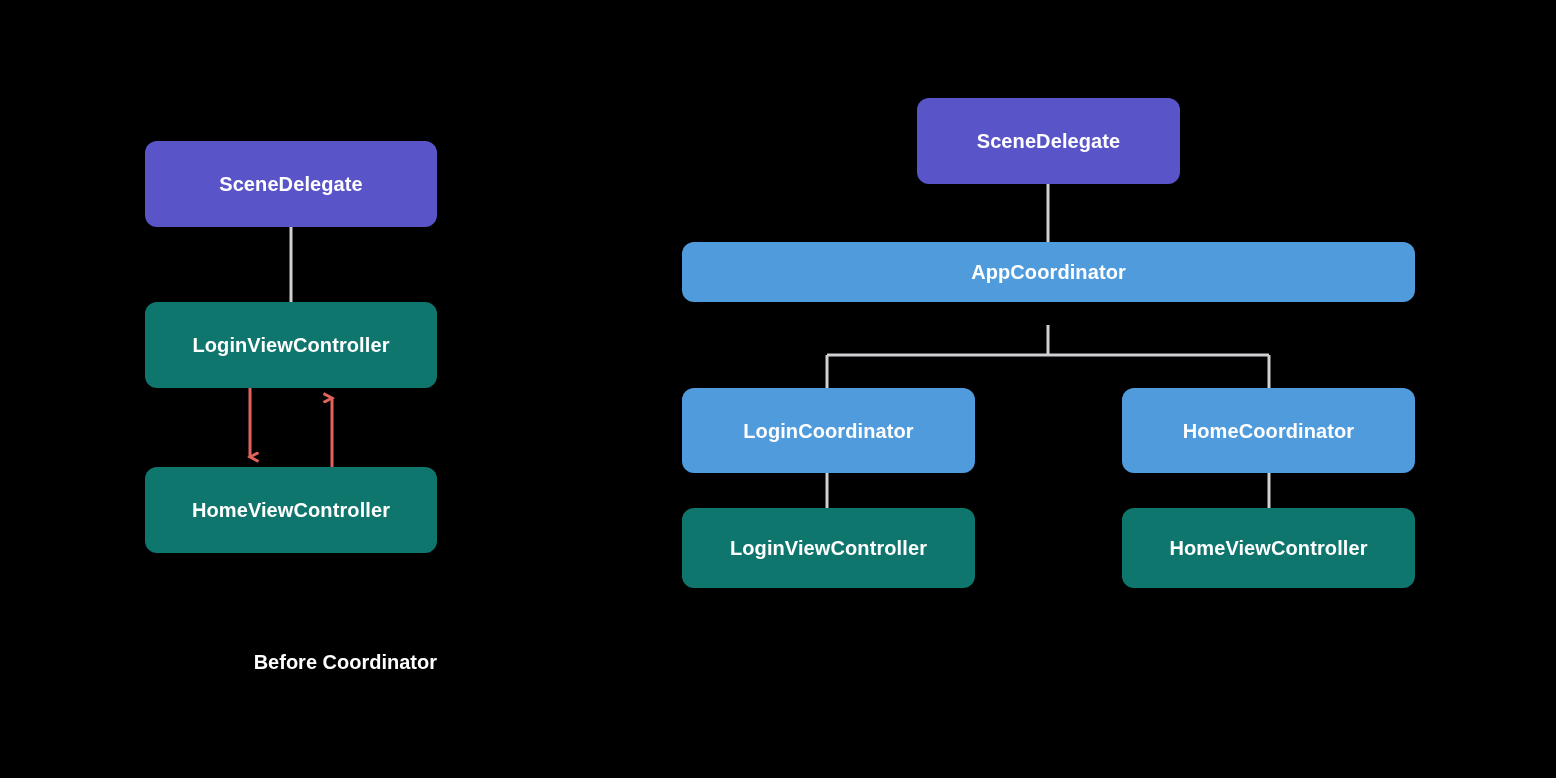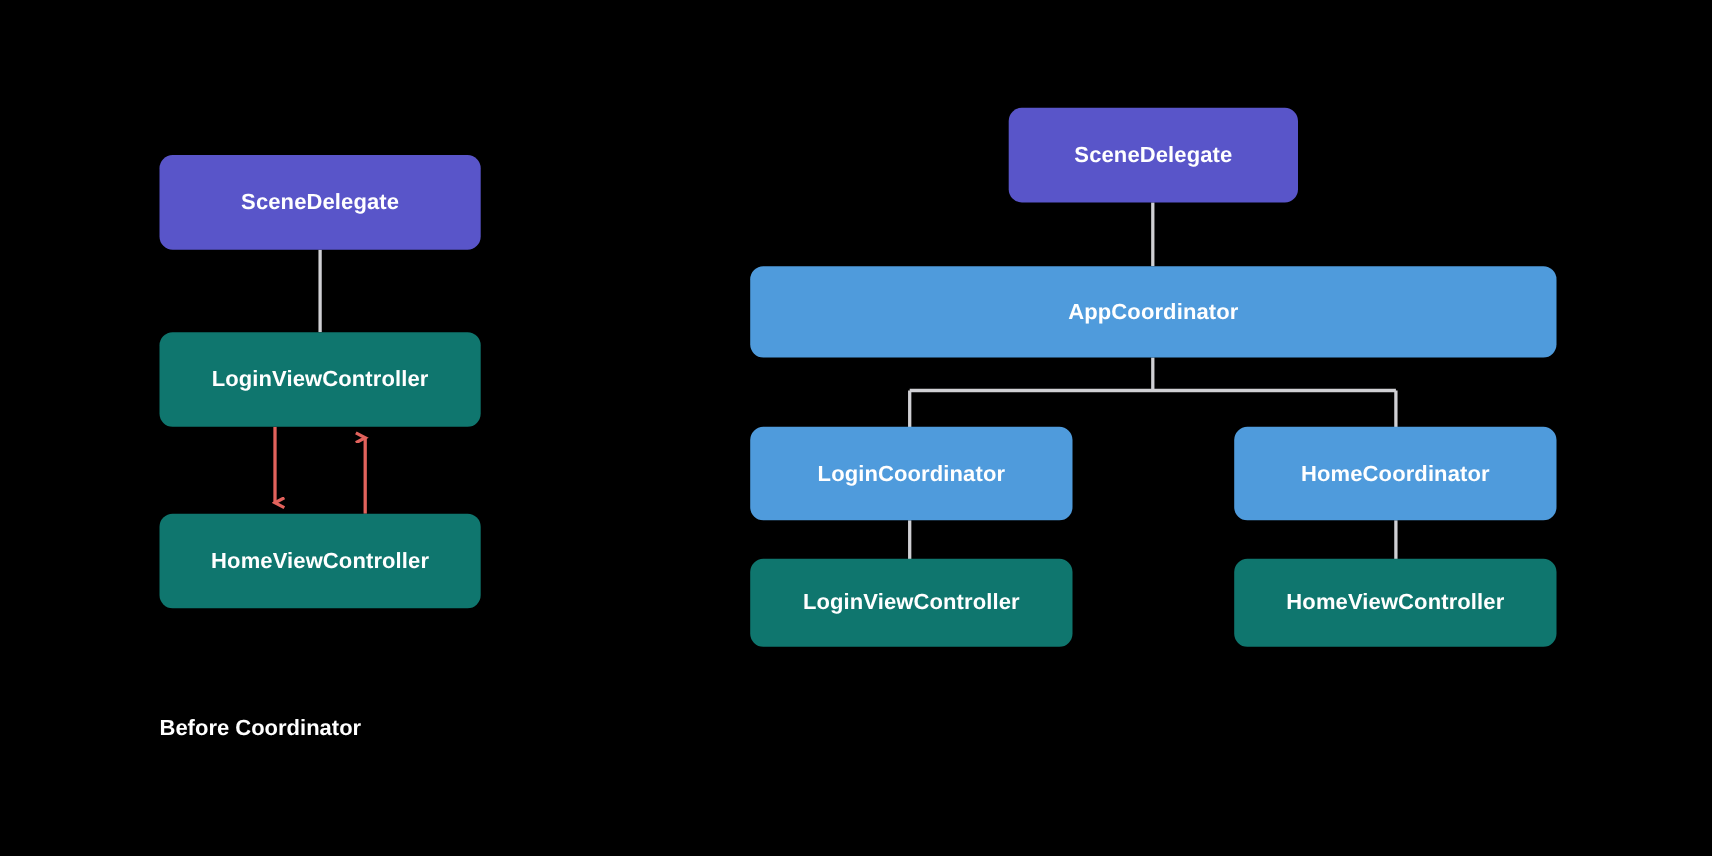--- a/index.html
+++ b/index.html
@@ -40,21 +40,21 @@
   }
   .node-purple { background: #5955C9; }
   .node-blue   { background: #4F9BDC; }
   .node-gray   { background: #0f766e; }
 
   .caption {
     position: absolute;
     color: #ffffff;
     font-weight: bold;
     font-size: 20px;
-    text-align: left;
+    text-align: right;
     white-space: nowrap;
     user-select: none;
   }
 </style>
 </head>
 <body>
 
 <div id="stage">
 
   <svg id="diagram-svg" viewBox="0 0 1556 778" xmlns="http://www.w3.org/2000/svg">
@@ -88,21 +88,21 @@
   <div class="node node-purple" style="left:145px; top:141px; width:292px; height:86px; font-size:20px;">SceneDelegate</div>
 
   <div class="node node-gray" style="left:145px; top:302px; width:292px; height:86px; font-size:20px;">LoginViewController</div>
 
   <div class="node node-gray" style="left:145px; top:467px; width:292px; height:86px; font-size:20px;">HomeViewController</div>
 
   <div class="caption" style="left:145px; top:651px; width:292px;">Before Coordinator</div>
 
   <div class="node node-purple" style="left:917px; top:98px; width:263px; height:86px; font-size:20px;">SceneDelegate</div>
 
-  <div class="node node-blue" style="left:682px; top:242px; width:733px; height:83px; font-size:20px;">AppCoordinator</div>
+  <div class="node node-blue" style="left:682px; top:242px; width:733px; height:60px; font-size:20px;">AppCoordinator</div>
 
   <div class="node node-blue" style="left:1122px; top:388px; width:293px; height:85px; font-size:20px;">HomeCoordinator</div>
 
   <div class="node node-blue" style="left:682px; top:388px; width:293px; height:85px; font-size:20px;">LoginCoordinator</div>
 
   <div class="node node-gray" style="left:682px; top:508px; width:293px; height:80px; font-size:20px;">LoginViewController</div>
 
   <div class="node node-gray" style="left:1122px; top:508px; width:293px; height:80px; font-size:20px;">HomeViewController</div>
 
 

